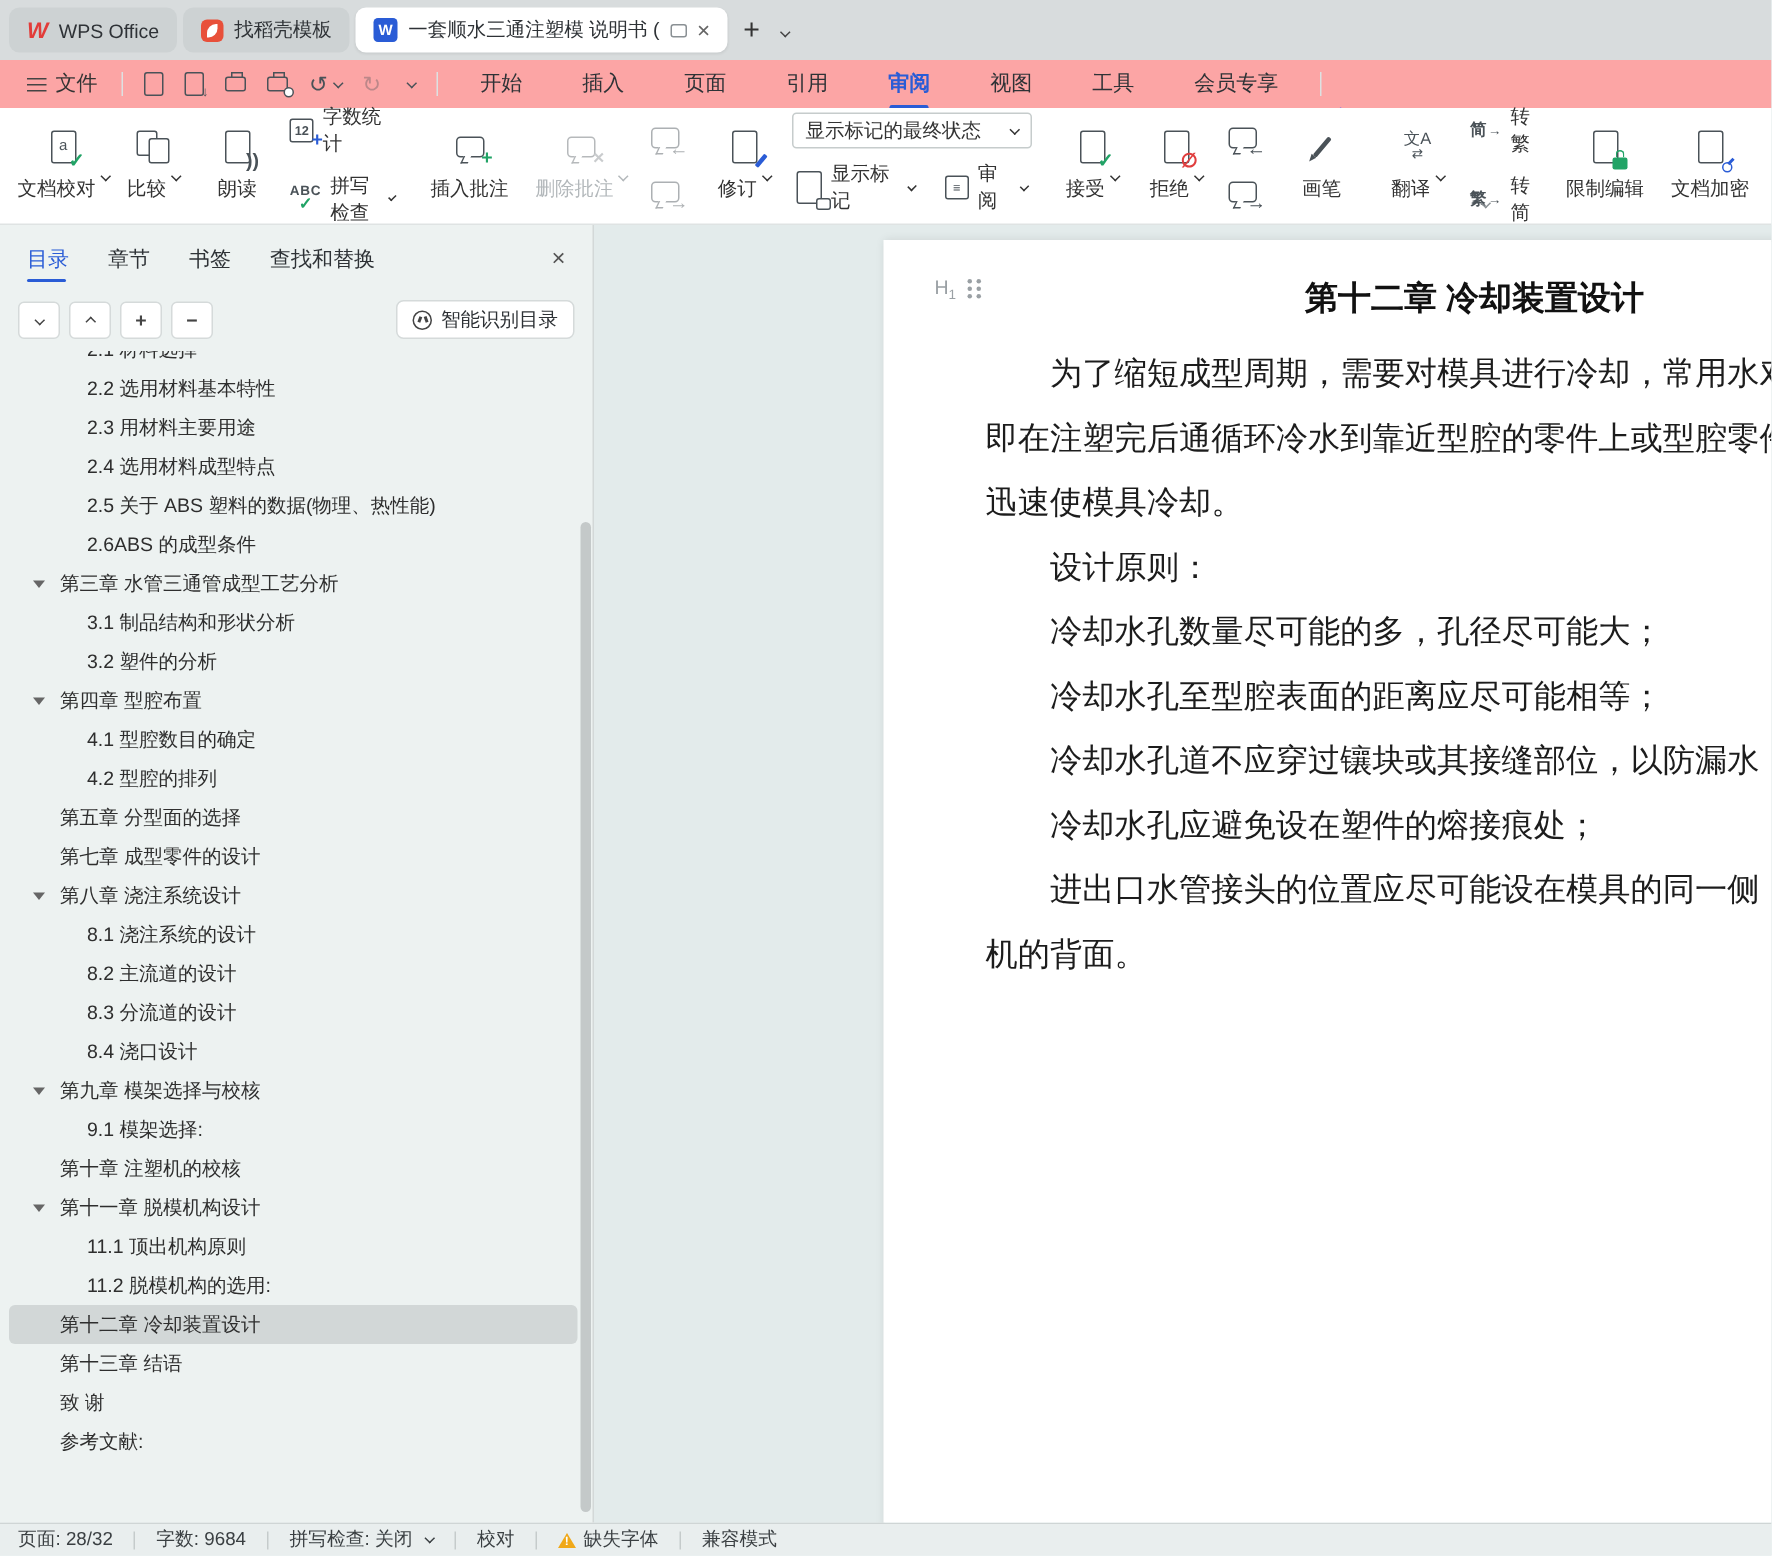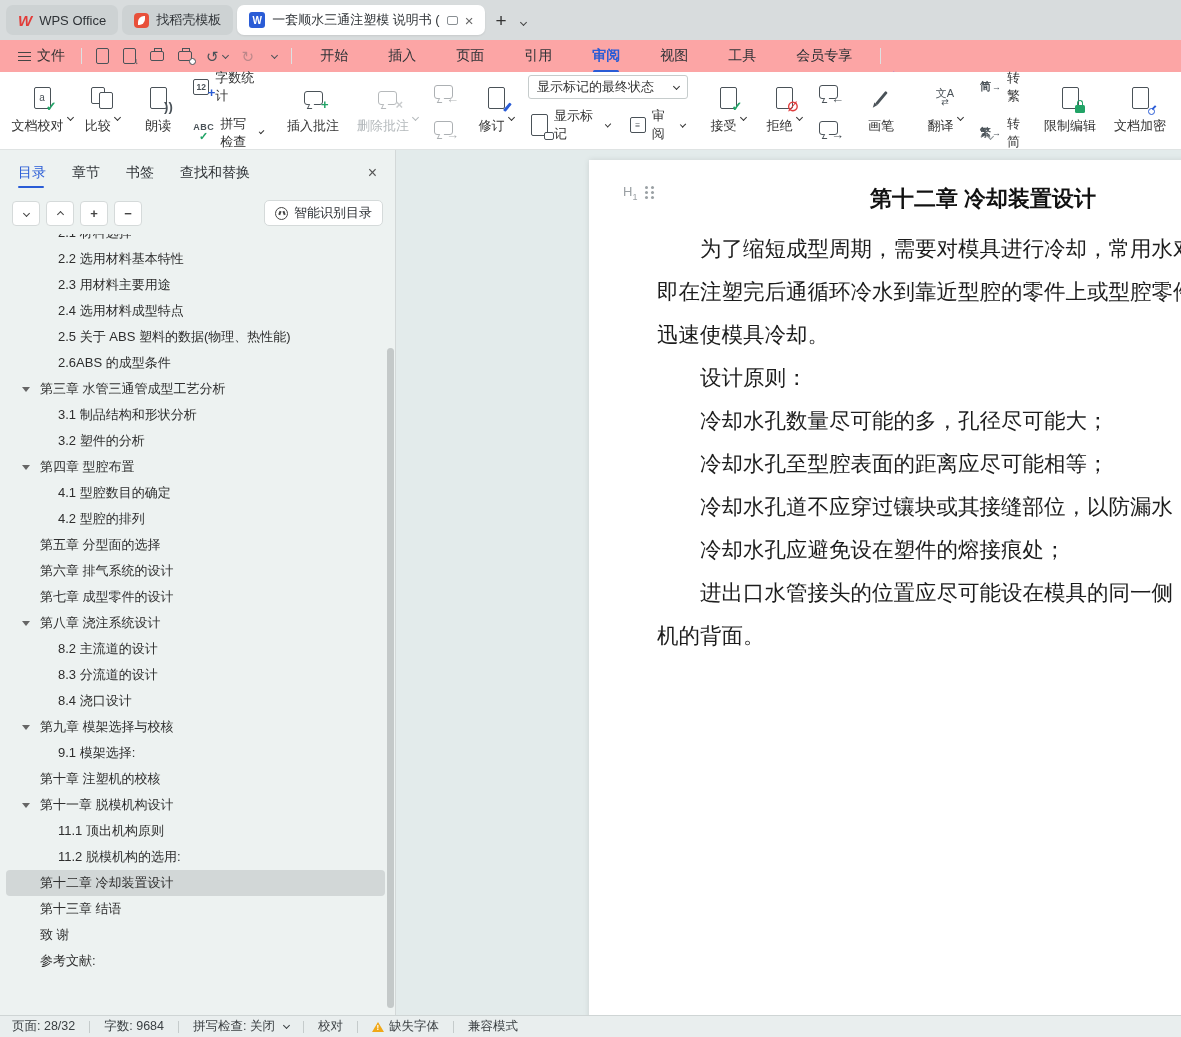--- a/index.html
+++ b/index.html
@@ -515,28 +515,28 @@
         <div class="toc-item lvl2">
           <span>4.1 型腔数目的确定</span>
         </div>
         <div class="toc-item lvl2">
           <span>4.2 型腔的排列</span>
         </div>
         <div class="toc-item lvl1">
           <span>第五章 分型面的选择</span>
         </div>
         <div class="toc-item lvl1">
-          <span>第六章 排气系统的设计</span>
-        </div>
-        <div class="toc-item lvl1">
           <span>第七章 成型零件的设计</span>
         </div>
         <div class="toc-item lvl1">
           <span class="tri"></span>
           <span>第八章 浇注系统设计</span>
+        </div>
+        <div class="toc-item lvl2">
+          <span>8.1 浇注系统的设计</span>
         </div>
         <div class="toc-item lvl2">
           <span>8.2 主流道的设计</span>
         </div>
         <div class="toc-item lvl2">
           <span>8.3 分流道的设计</span>
         </div>
         <div class="toc-item lvl2">
           <span>8.4 浇口设计</span>
         </div>

